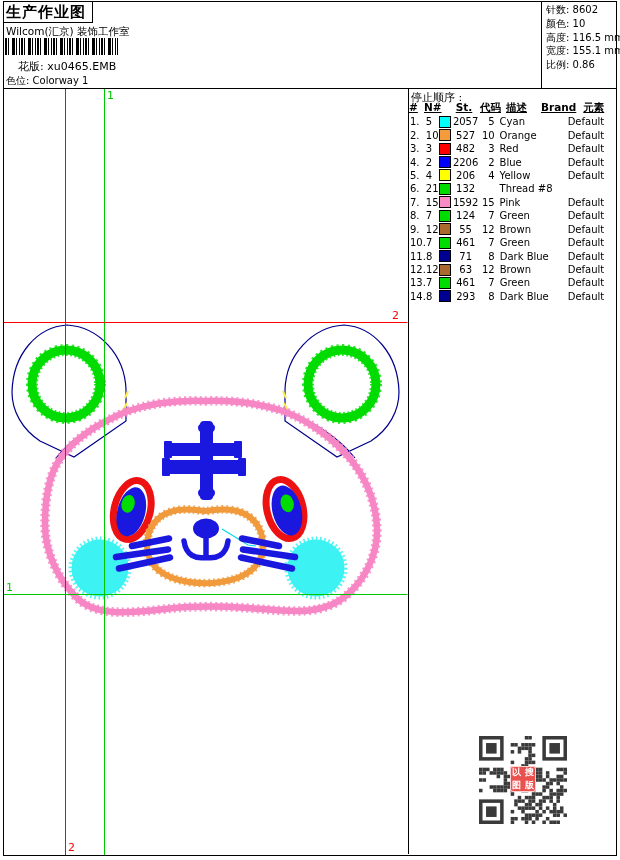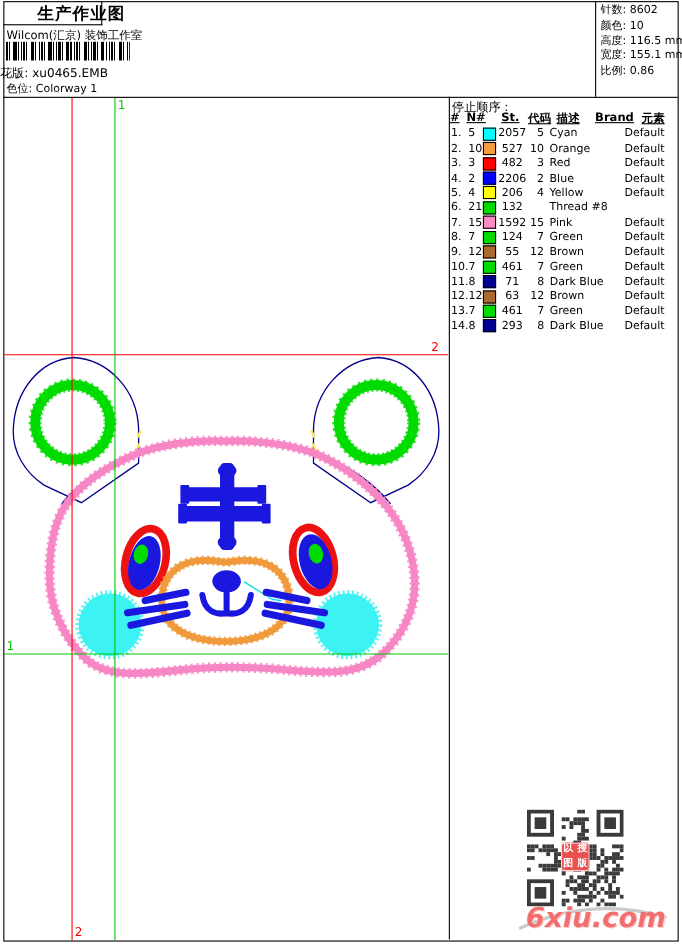--- a/index.html
+++ b/index.html
@@ -3,25 +3,25 @@
 <meta charset="utf-8">
 <style>
   html,body{margin:0;padding:0;background:#fff;}
   #page{position:relative;width:620px;height:860px;background:#fff;overflow:hidden;
         font-family:"DejaVu Sans","Liberation Sans",sans-serif;color:#000;}
   .abs{position:absolute;}
   .page-border{left:3px;top:1px;width:612px;height:853px;border:1px solid #000;}
   .hdr-sep{left:3px;top:88px;width:613px;border-top:1px solid #000;}
   .panel-sep{left:408px;top:88px;height:766px;border-left:1px solid #000;}
   .title-box{left:3px;top:1px;width:89px;height:21px;border-right:1px solid #000;border-bottom:1px solid #000;}
-  .title{left:6px;top:3px;font-size:15px;font-weight:bold;letter-spacing:1px;white-space:nowrap;margin-left:28px;}
+  .title{left:6px;top:3px;font-size:15px;font-weight:bold;letter-spacing:1px;white-space:nowrap;}
   .company{left:6px;top:25px;font-size:10.5px;white-space:nowrap;}
   .barcode{left:5px;top:38px;width:113px;height:17px;
     background:repeating-linear-gradient(90deg,#000 0 2px,#fff 2px 3px,#000 3px 4px,#fff 4px 7px,#000 7px 10px,#fff 10px 11px,#000 11px 12px,#fff 12px 14px,#000 14px 15px,#fff 15px 16px);}
-  .meta1{left:0;top:59px;font-size:11px;}
+  .meta1{left:18px;top:59px;font-size:11px;}
   .meta2{left:6px;top:74px;font-size:10px;}
   .stats-box{left:541px;top:1px;width:76px;height:87px;border-left:1px solid #000;padding:2px 0 0 4px;box-sizing:border-box;}
   .stat-row{font-size:10px;line-height:13.8px;white-space:nowrap;}
   .stop-label{left:411px;top:90px;font-size:11px;}
   .thead{left:409px;top:101px;width:208px;display:flex;font-size:10.5px;font-weight:bold;}
   .thead span{text-decoration:underline;white-space:nowrap;}
   .h-idx{width:15px;} .h-n{width:27px;} .h-st{width:26px;text-align:center;}
   .h-code{margin-left:3px;} .h-desc{margin-left:5px;} .h-brand{margin-left:14px;} .h-el{margin-left:7px;}
   .rows{left:409px;top:115px;width:208px;}
   .crow{display:flex;align-items:center;height:13.45px;font-size:10px;padding-left:1px;}
@@ -506,20 +506,14 @@
         <rect x="7.04" y="70.4" width="10.56" height="10.56" fill="#3a3a3a"></rect>
       </g>
   </svg>
   <div class="abs stamp">
     <span>以</span>
     <span>搜</span>
     <span>图</span>
     <span>版</span>
   </div>
 
-  <div class="abs logo-wrap">
-    <svg class="abs logo-swoosh" width="145" height="48" viewBox="0 0 145 48">
-      <path d="M 4,36 Q 70,6 138,26" stroke="#CBCBCB" stroke-width="3" fill="none"></path>
-    </svg>
-    <div class="abs logo-text">6xiu.com</div>
-  </div>
 
 </div>
 
 </body></html>

